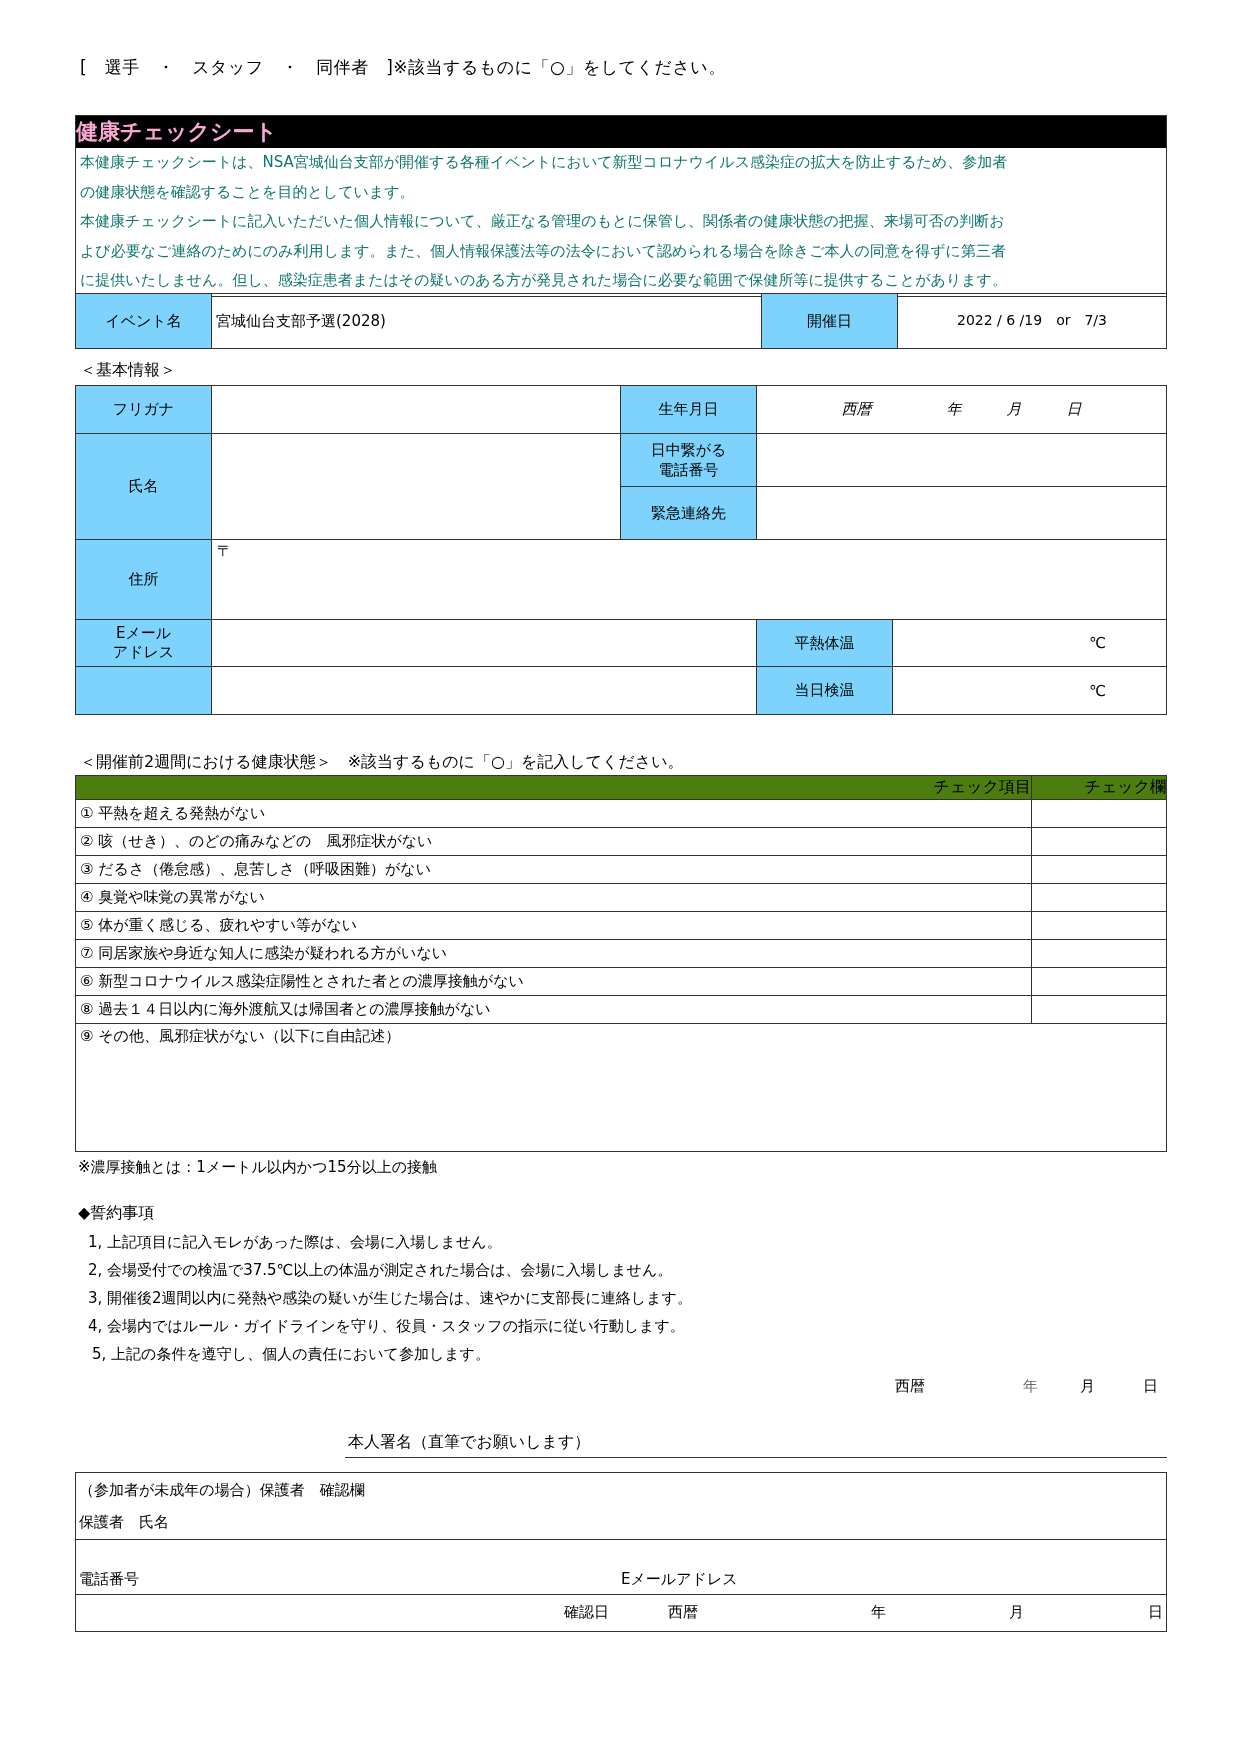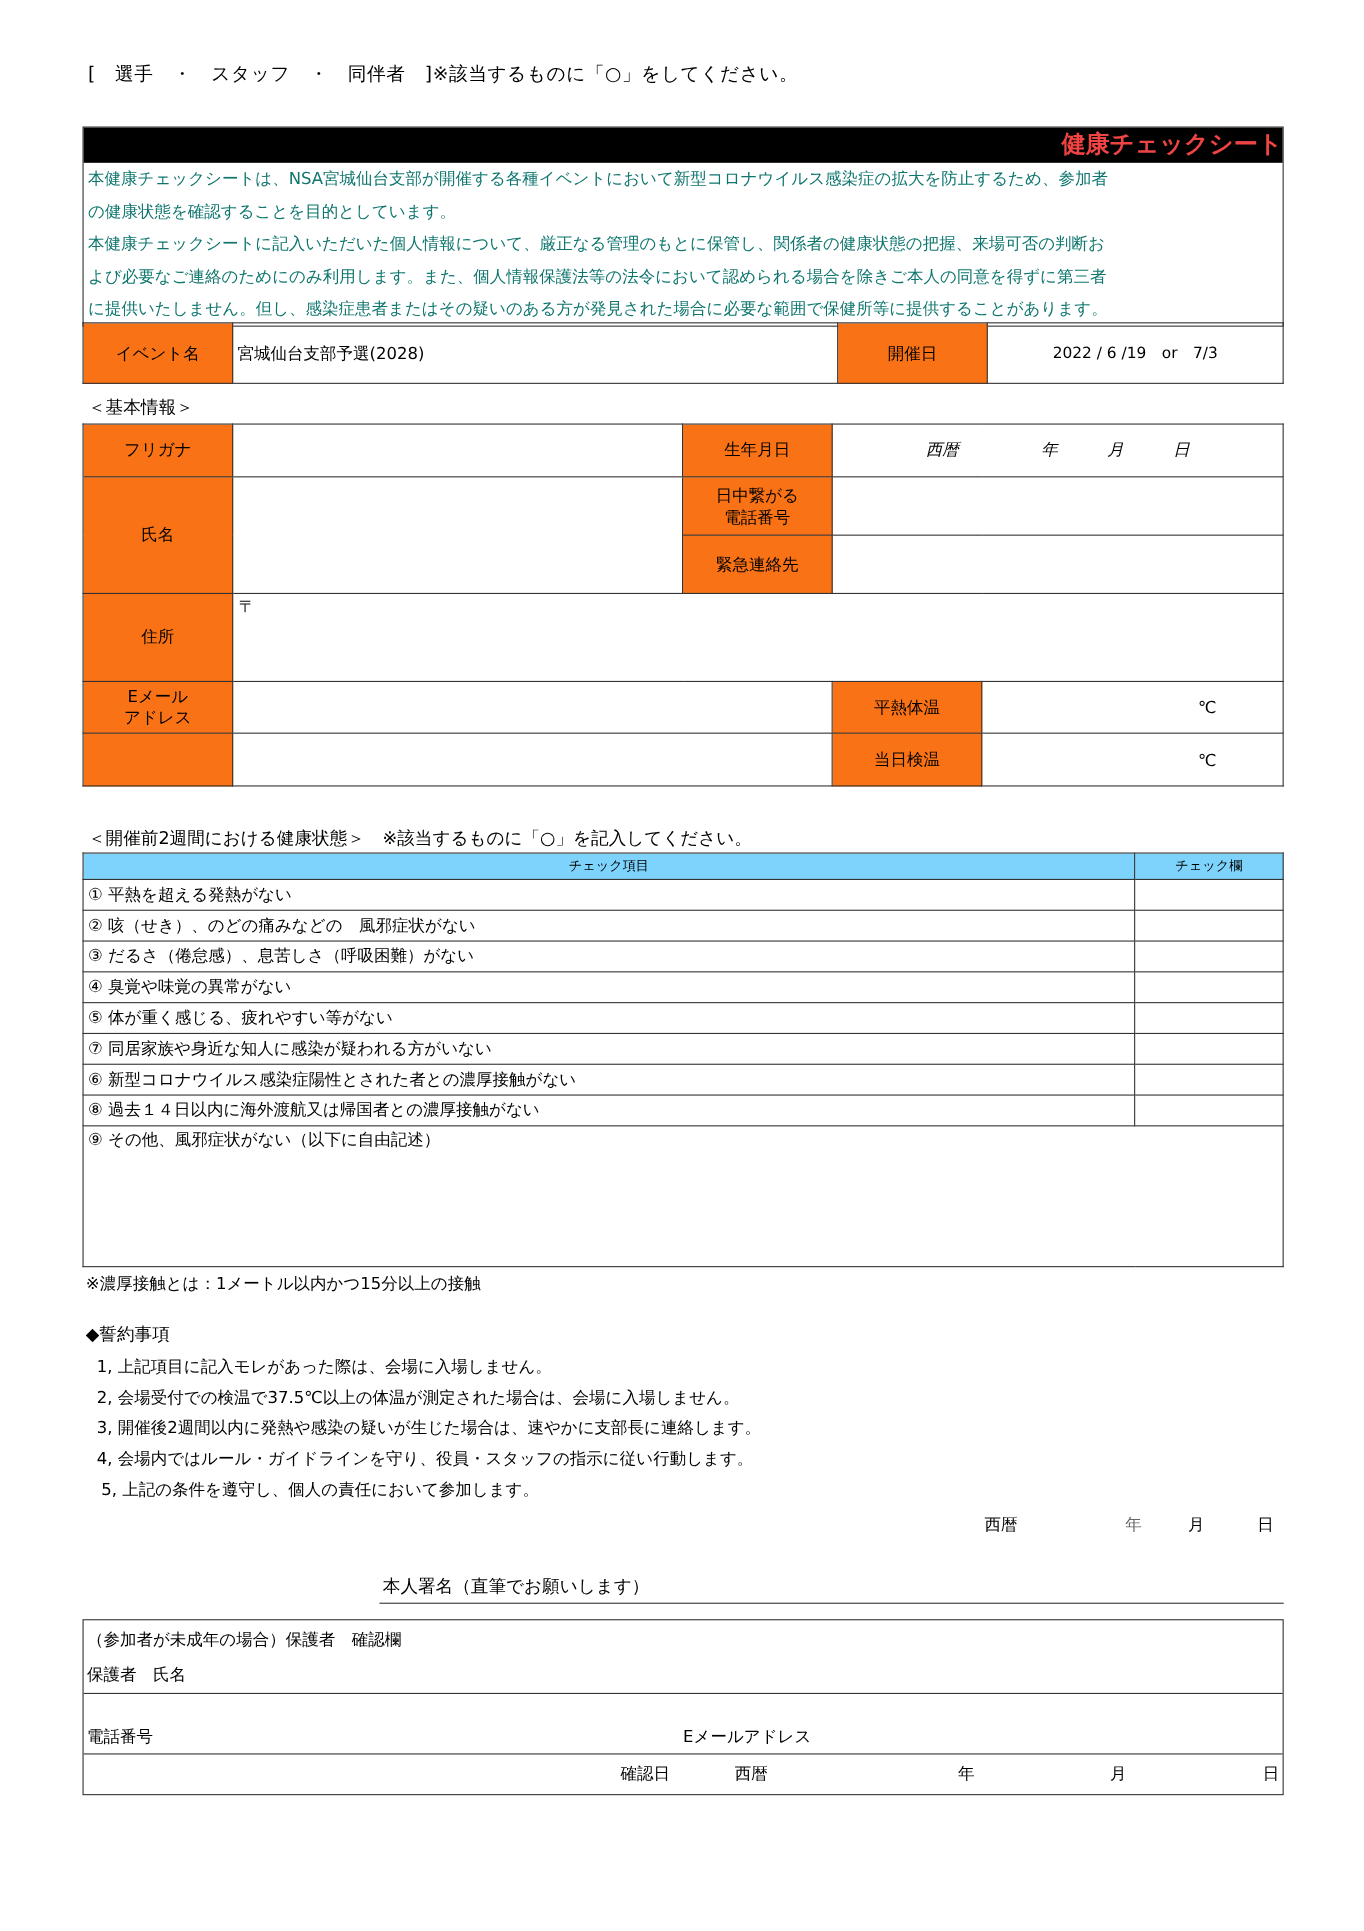--- a/index.html
+++ b/index.html
@@ -1,31 +1,31 @@
 <!DOCTYPE html>
 <html><head>
 <meta charset="utf-8">
 <style>
   html, body { margin:0; padding:0; background:#ffffff; }
   body { width:1240px; height:1755px; position:relative; font-family:"DejaVu Sans", sans-serif; color:#000; font-size:15px; }
   .abs { position:absolute; }
   .top-line { left:80px; top:56px; font-size:17px; letter-spacing:0.5px;text-align:right; }
   .sheet { left:75px; top:115px; width:1092px; border:1.5px solid #333; box-sizing:border-box; }
-  .title-bar { background:#000; color:#ef4444; text-align:right; font-size:22px; font-weight:bold; height:32px; line-height:32px; }
+  .title-bar { background:#000; color:#f9a8d4; text-align:left; font-size:22px; font-weight:bold; height:32px; line-height:32px; }
   .intro { font-size:15px; line-height:29.5px; padding:0 4px; color:#0f766e; }
   table { border-collapse:collapse; }
   td { border:1.5px solid #333; padding:0; font-size:15px; }
-  .lbl { background:#f97316; text-align:center; }
+  .lbl { background:#7dd3fc; text-align:center; }
   .event-table { position:absolute; left:75px; top:293px; width:1092px; height:56px; }
   .basic-head { left:80px; top:360px; font-size:16px; }
   .basic-table { position:absolute; left:75px; top:385px; width:1092px; }
   .health-head { left:80px; top:752px; font-size:16px; }
   .health-table { position:absolute; left:75px; top:775px; width:1092px; }
   .health-table td { height:27px; }
-  .health-table .hdr td { background:#7dd3fc; text-align:center; font-size:12px; height:23px; }
+  .health-table .hdr td { background:#4d7c0f; text-align:right; font-size:16px; height:23px; }
   .health-table .item { padding-left:4px; font-size:15px; }
   .note { left:78px; top:1158px; font-size:15px; }
   .pledge-head { left:78px; top:1203px; font-size:16px; }
   .pledge { left:88px; font-size:15px; }
   .sig-date { top:1377px; font-size:15px; }
   .sig-label { left:348px; top:1432px; font-size:16px; }
   .sig-line { left:345px; top:1457px; width:822px; height:0; border-top:1.5px solid #333; }
   .guardian { position:absolute; left:75px; top:1472px; width:1092px; height:160px; border:1.5px solid #333; box-sizing:border-box; }
   .g-row-line { position:absolute; left:0; width:100%; border-top:1.5px solid #333; }
   .g-text { position:absolute; font-size:15px; }

